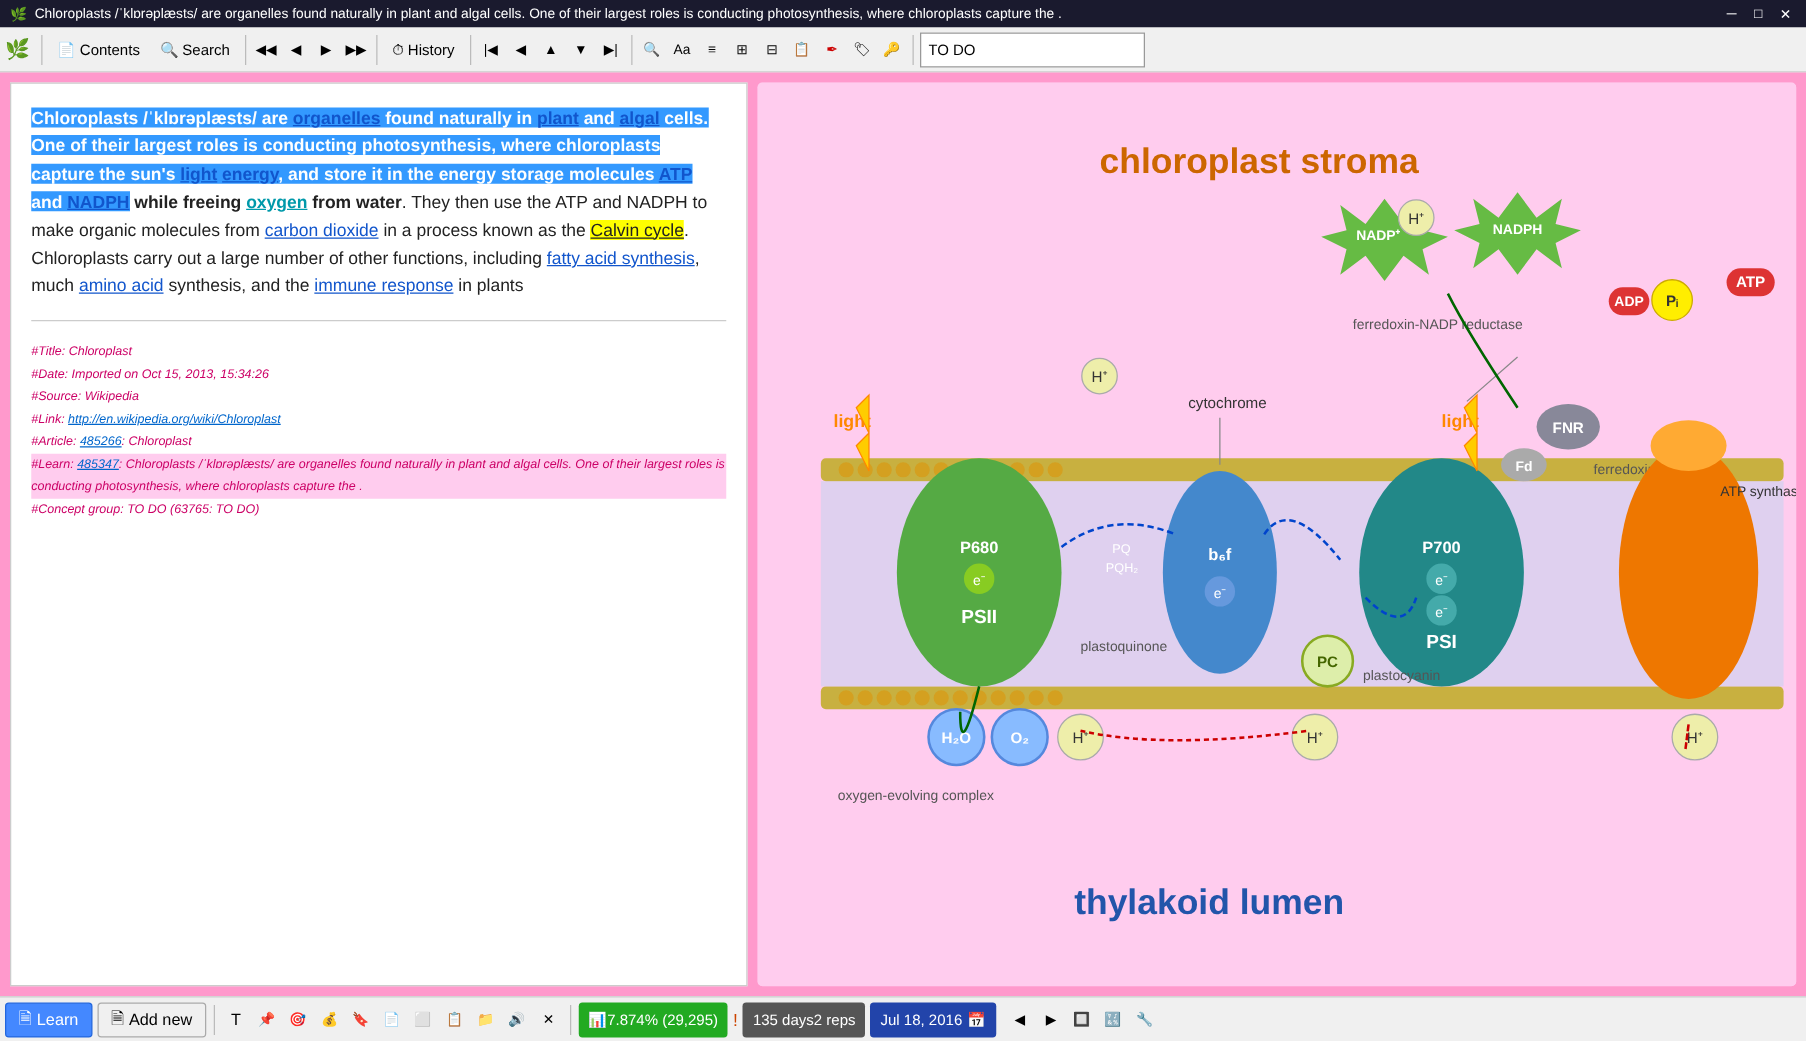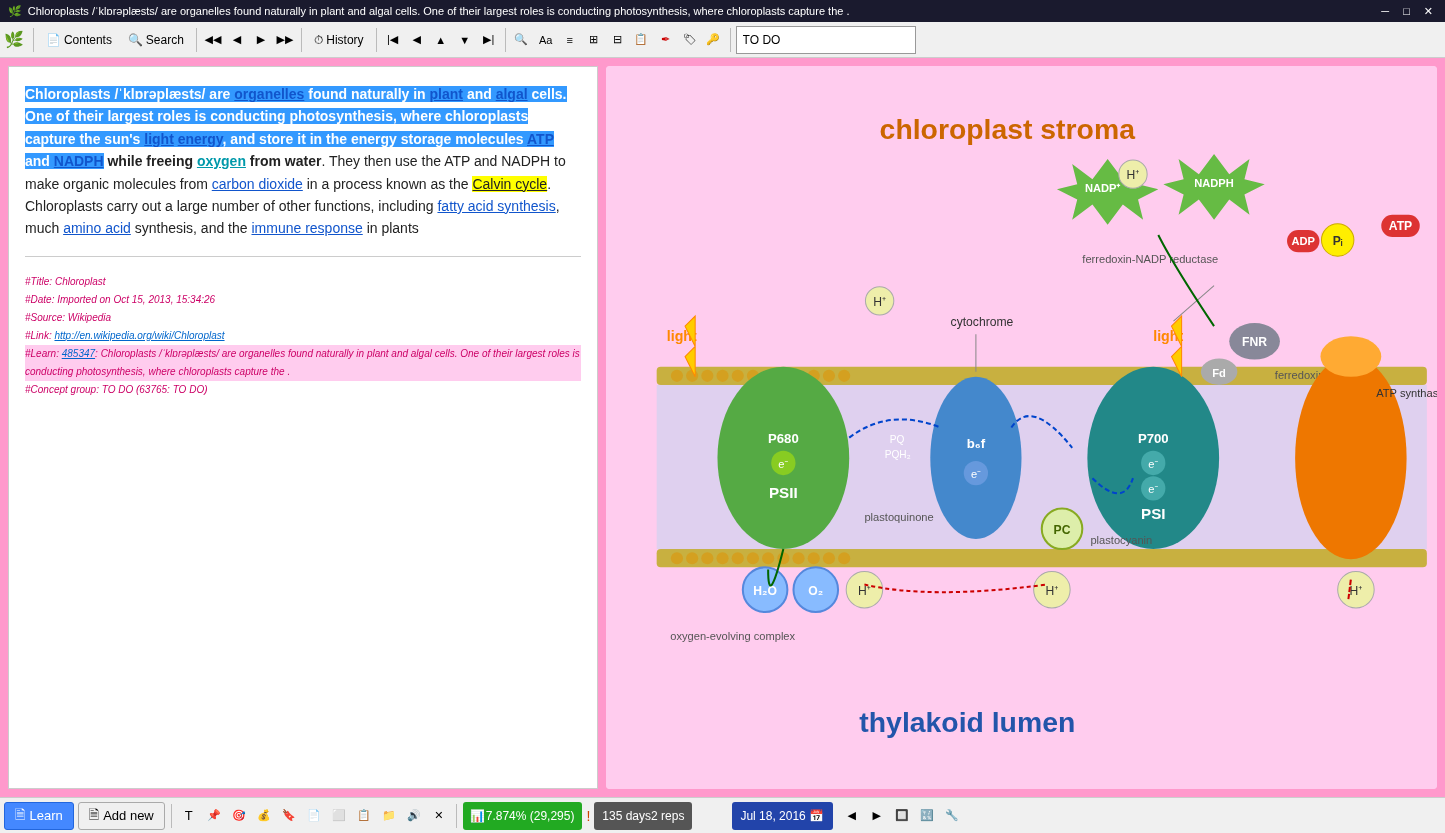--- a/index.html
+++ b/index.html
@@ -139,21 +139,21 @@
       color: white; 
       padding: 3px 8px; 
       border-radius: 3px; 
       font-size: 12px;
       height: 28px;
       display: flex;
       align-items: center;
     }
     .status-warn { color: #cc4400; font-size: 14px; }
     .status-days { background: #555555; color: white; padding: 3px 8px; border-radius: 3px; font-size: 12px; height: 28px; display: flex; align-items: center; gap: 0; }
-    .status-date { background: #2244aa; color: white; padding: 3px 8px; border-radius: 3px; font-size: 12px; height: 28px; display: flex; align-items: center; gap: 4px; margin-left: 36px; }
+    .status-date { background: #2244aa; color: white; padding: 3px 8px; border-radius: 3px; font-size: 12px; height: 28px; display: flex; align-items: center; gap: 4px; }
     .status-icons { display: flex; align-items: center; gap: 3px; }
 
     
     .diag-label { font-family: Arial, sans-serif; }
     .stroma-text { font-size: 28px; font-weight: bold; fill: #cc6600; }
     .lumen-text { font-size: 28px; font-weight: bold; fill: #2255aa; }
   </style>
 </head>
 <body>
 
@@ -230,20 +230,23 @@
     </div>
 
     <hr class="article-divider">
 
     <div class="metadata">
       <div>#Title: Chloroplast</div>
       <div>#Date: Imported on Oct 15, 2013, 15:34:26</div>
       <div>#Source: Wikipedia</div>
       <div>
         <span>#Link: </span><a class="meta-link">http://en.wikipedia.org/wiki/Chloroplast</a>
+      </div>
+      <div>
+        <span>#Article: </span><a class="meta-link">485266</a><span>: Chloroplast</span>
       </div>
       <div style="background:#ffccee; display:block;">
         <span>#Learn: </span><a class="meta-link">485347</a><span style="font-style:italic;">: Chloroplasts /ˈklɒrəplæsts/ are organelles found naturally in plant and algal cells. One of their largest roles is conducting photosynthesis, where chloroplasts capture the .</span>
       </div>
       <div>#Concept group: TO DO (63765: TO DO)</div>
     </div>
   </div>
 
   <div id="right-panel">
     <svg width="100%" height="100%" viewBox="0 0 820 680" style="background:#ffccee;">

